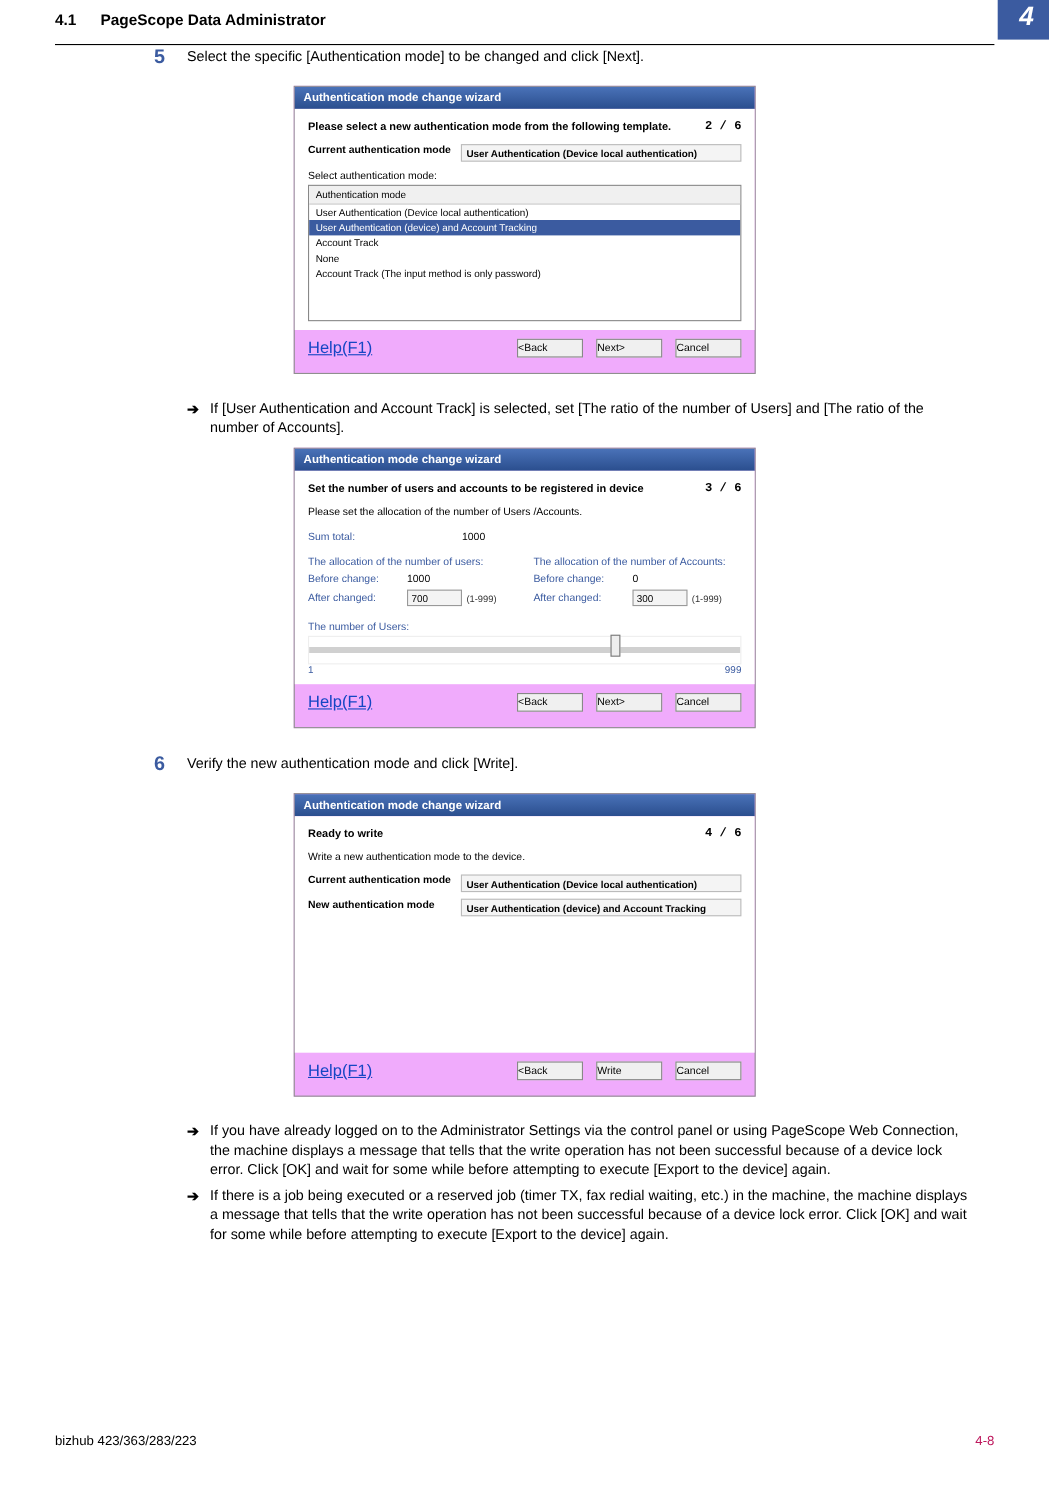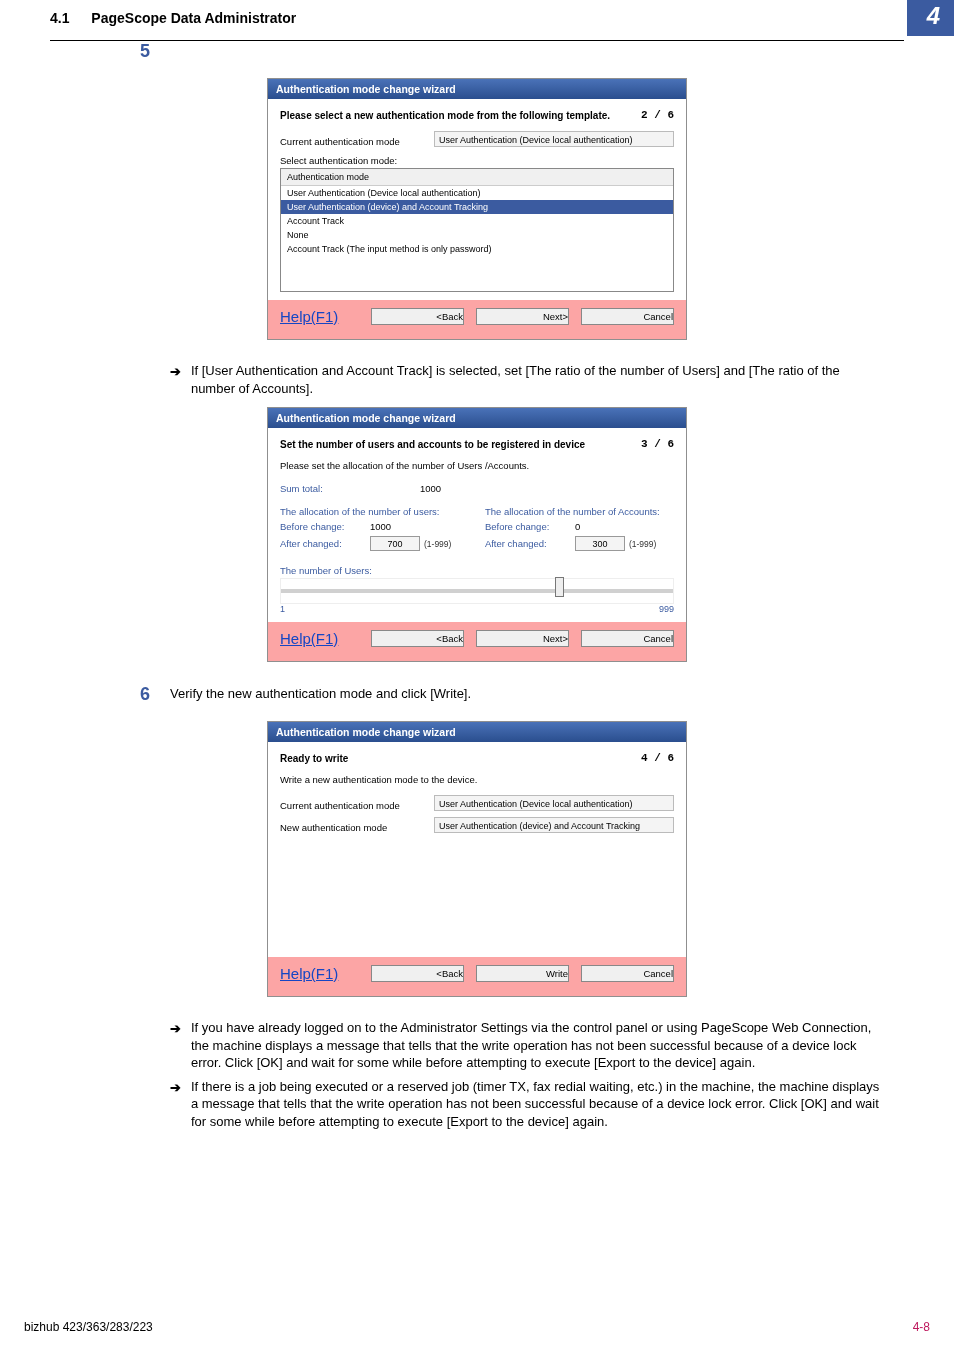--- a/index.html
+++ b/index.html
@@ -6,68 +6,69 @@
   body { margin: 0; font-family: Arial, sans-serif; font-size: 12px; color: #000; width: 954px; background: #fff; }
   .page { padding: 0 50px 40px 50px; }
   .header { display: flex; justify-content: space-between; align-items: center; border-bottom: 1px solid #000; padding-bottom: 4px; }
   .header-left { font-size: 14px; font-weight: bold; color: #000; }
   .section-num { margin-right: 18px; }
   .chapter-tab { background: #3b5ba0; color: #fff; font-size: 24px; font-style: italic; font-weight: bold; padding: 2px 14px 6px 20px; margin-right: -50px; }
   .step-row { display: flex; align-items: flex-start; margin-left: 90px; margin-bottom: 16px; }
   .step-num { color: #3b5ba0; font-size: 18px; font-weight: bold; width: 30px; flex-shrink: 0; }
   .step-text { font-size: 13px; padding-top: 2px; }
   .screenshot-wrap { display: flex; justify-content: center; margin: 10px 0 22px 0; }
-  .wizard { border: 1px solid #8f8f8f; width: 420px; background: #fca5a5; font-size: 9.5px; font-family: Tahoma, Arial, sans-serif; color: #000; }
+  .wizard { border: 1px solid #8f8f8f; width: 420px; background: #f0abfc; font-size: 9.5px; font-family: Tahoma, Arial, sans-serif; color: #000; }
   .wizard-title { background: linear-gradient(to bottom, #4a72b8, #2a4e8e); color: #fff; font-size: 10.5px; padding: 4px 8px; font-weight: bold; }
   .wizard-body { padding: 10px 12px 8px 12px; background: #fff; }
   .wizard-header-row { display: flex; justify-content: space-between; align-items: center; margin-bottom: 10px; }
   .wizard-subtitle-bold { font-weight: bold; font-size: 10px; }
   .wizard-pagecount { font-weight: bold; font-size: 11px; font-family: Liberation Mono, monospace; }
-  .field-row { display: flex; align-items: flex-end; margin: 6px 0; gap: 24px; }
+  .field-row { display: flex; align-items: flex-start; margin: 6px 0; gap: 9px; font-weight: bold; }
   .field-label { min-width: 130px; }
   .field-value-box { border: 1px solid #bbb; background: #f4f4f4; padding: 2px 4px; flex: 1; font-size: 9px; height: 16px; line-height: 12px; }
   .listbox { border: 1px solid #888; height: 124px; overflow: hidden; background: #fff; }
   .listbox-header { background: #f0f0f0; border-bottom: 1px solid #ccc; padding: 3px 6px; font-size: 9px; }
   .listbox-item { padding: 2px 6px; font-size: 9px; color: #000; }
   .listbox-item.selected { background: #3b5ba0; color: #fff; }
   .wizard-footer { display: flex; justify-content: space-between; align-items: center; padding: 8px 12px 14px 12px; }
   .help-link { color: #1546c4; text-decoration: underline; font-size: 15px; }
   .btn-row { display: flex; gap: 12px; }
-  .wiz-btn { border: 1px solid #888; background: #f0f0f0; padding: 2px 0; font-size: 9.5px; width: 93px; text-align: right; }
+  .wiz-btn { border: 1px solid #888; background: #f0f0f0; padding: 2px 0; font-size: 9.5px; width: 60px; text-align: left; }
   .arrow-para { display: flex; align-items: flex-start; margin-left: 120px; margin-right: 20px; font-size: 13px; margin-top: 6px; margin-bottom: 4px; line-height: 1.35; }
   .arrow-sym { font-weight: bold; margin-right: 10px; padding-top: 1px; flex-shrink: 0; }
   .wizard2-caption { font-size: 9.5px; margin-bottom: 10px; }
   .blue-label { color: #3b5ba0; font-size: 9.5px; }
   .ratio-columns { display: flex; justify-content: space-between; margin-top: 6px; }
   .ratio-col { width: 48%; }
   .ratio-row { display: flex; align-items: center; margin: 4px 0; font-size: 9.5px; }
   .ratio-label { width: 90px; }
-  .ratio-valbox { border: 1px solid #999; background: #f4f4f4; width: 50px; text-align: center; padding: 1px 3px; font-size: 9px; margin-right: 4px; height: 15px; line-height: 12px; }
+  .ratio-valbox { border: 1px solid #999; background: #f4f4f4; width: 50px; text-align: left; padding: 1px 3px; font-size: 9px; margin-right: 4px; height: 15px; line-height: 12px; }
   .ratio-range { font-size: 8.5px; color: #333; }
   .slider-track { position: relative; height: 26px; background: linear-gradient(to bottom, transparent 40%, #d0d0d0 40%, #d0d0d0 60%, transparent 60%); border: 1px solid #eee; margin: 2px 0 2px 0; }
   .slider-thumb { position: absolute; top: -2px; left: 70%; width: 9px; height: 20px; background: #eee; border: 1px solid #777; }
   .slider-minmax { display: flex; justify-content: space-between; font-size: 9px; color: #3b5ba0; margin-top: -2px;}
-  .footer { display: flex; justify-content: space-between; padding: 6px 24px; font-size: 12px; position: fixed; bottom: 10px; width: 954px; }
+  .footer { display: flex; justify-content: space-between; padding: 6px 50px; font-size: 12px; position: fixed; bottom: 27px; width: 954px; }
   .footer-left{ color:#000;}
   .footer-right{ color:#be185d;text-align:center;}
 </style>
 </head>
 <body>
 
 <div class="page">
   <div class="header">
     <div class="header-left">
       <span class="section-num">4.1</span>
       <span>PageScope Data Administrator</span>
     </div>
     <div class="chapter-tab">4</div>
   </div>
 
   <div class="step-row">
     <div class="step-num">5</div>
+    <div class="step-text">Select the specific [Authentication mode] to be changed and click [Next].</div>
   </div>
 
   <div class="screenshot-wrap">
     <div class="wizard">
       <div class="wizard-title">Authentication mode change wizard</div>
       <div class="wizard-body">
         <div class="wizard-header-row">
           <div class="wizard-subtitle-bold">Please select a new authentication mode from the following template.</div>
           <div class="wizard-pagecount">2 / 6</div>
         </div>

